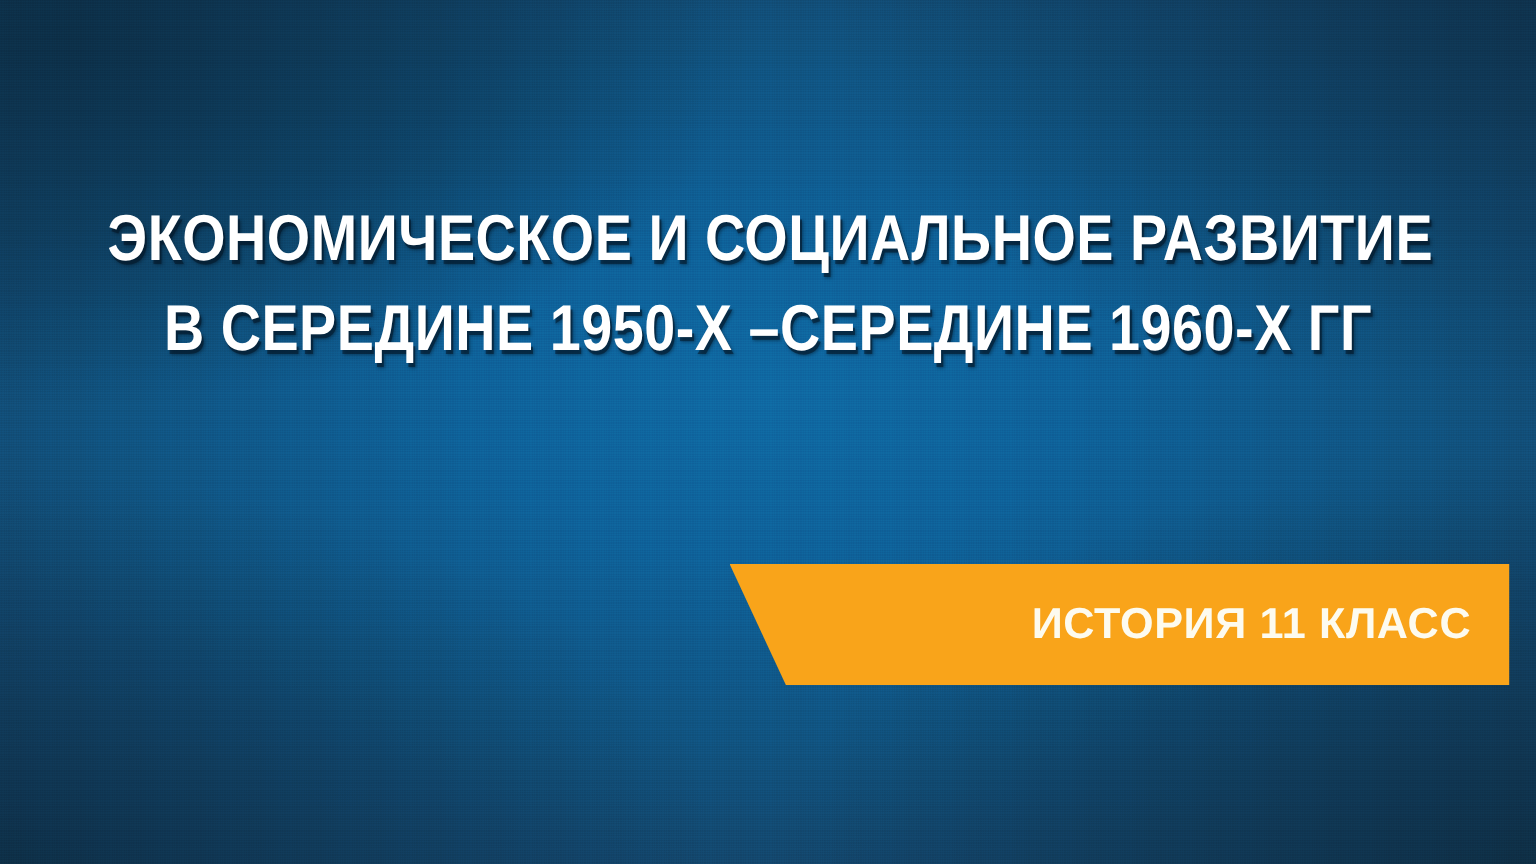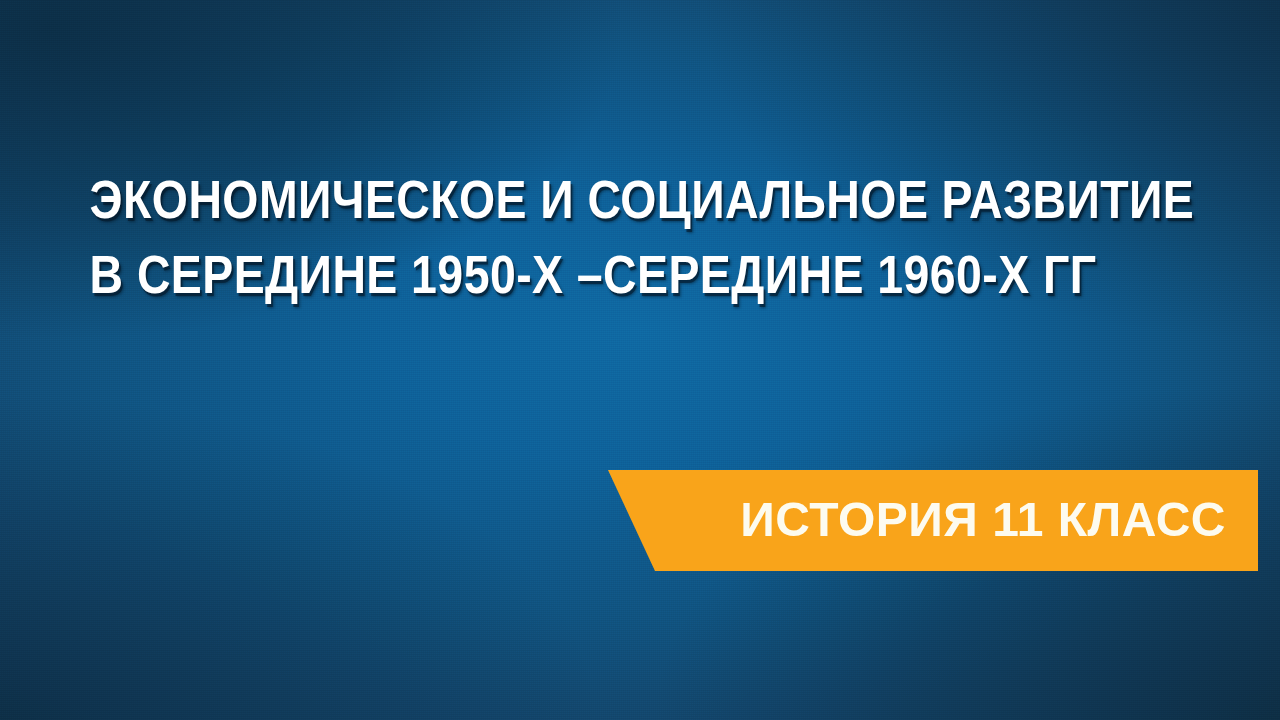--- a/index.html
+++ b/index.html
@@ -71,20 +71,21 @@
     mix-blend-mode: overlay;
     opacity: 0.85;
   }
 
   
   .title-block {
     position: absolute;
     left: 0;
     top: 168px;
     width: 1280px;
+    text-align: center;
   }
   .title-line {
     display: block;
     color: #ffffff;
     font-family: "Liberation Sans Narrow", "Liberation Sans", sans-serif;
     font-weight: bold;
     text-transform: uppercase;
     letter-spacing: 0.5px;
     white-space: nowrap;
     text-shadow:
@@ -113,21 +114,21 @@
     background: #f9a41a;
     clip-path: polygon(0px 0px, 650px 0px, 650px 101px, 47px 101px);
     display: flex;
     align-items: center;
     justify-content: flex-end;
   }
   .banner-label {
     color: #fdfbef;
     font-family: "Liberation Sans", sans-serif;
     font-weight: bold;
-    font-size: 48px;
+    font-size: 36px;
     letter-spacing: 0.5px;
     text-transform: uppercase;
     white-space: nowrap;
     padding-right: 32px;
     transform: translateY(-1px);
   }
 </style>
 </head>
 <body>
 

